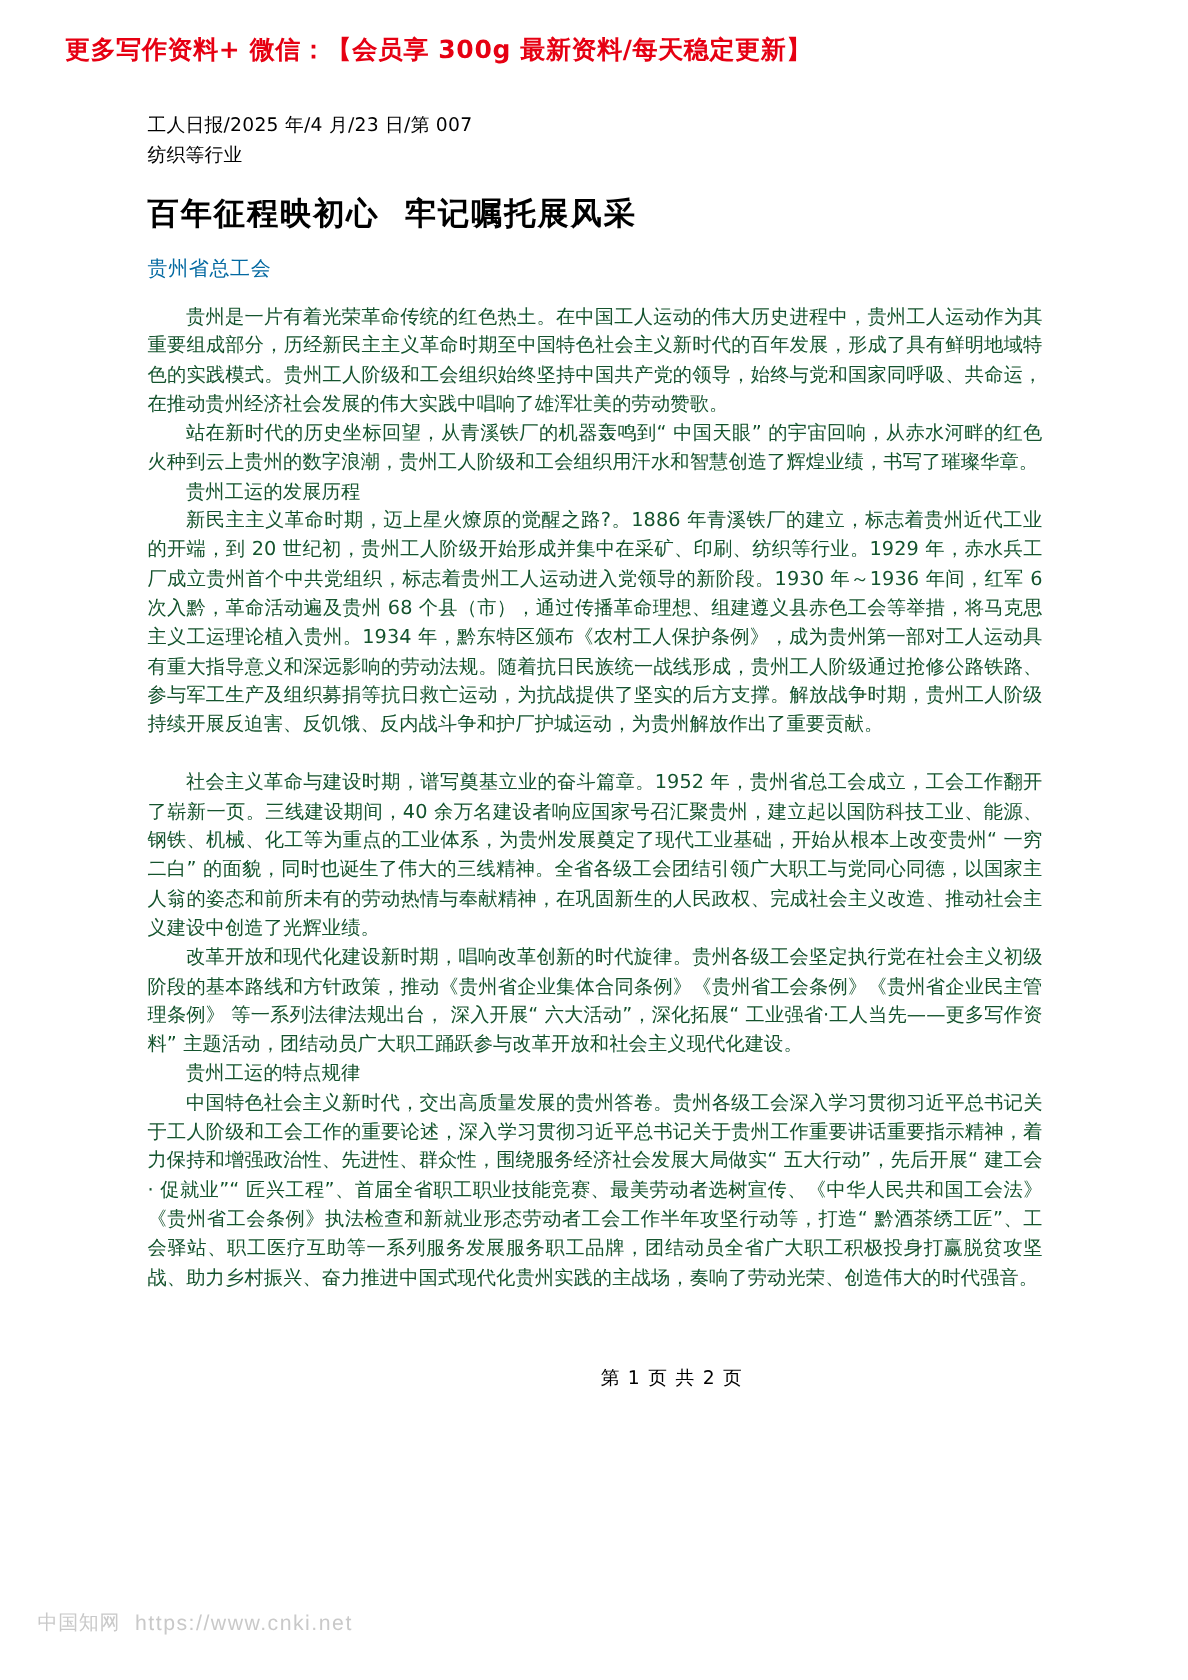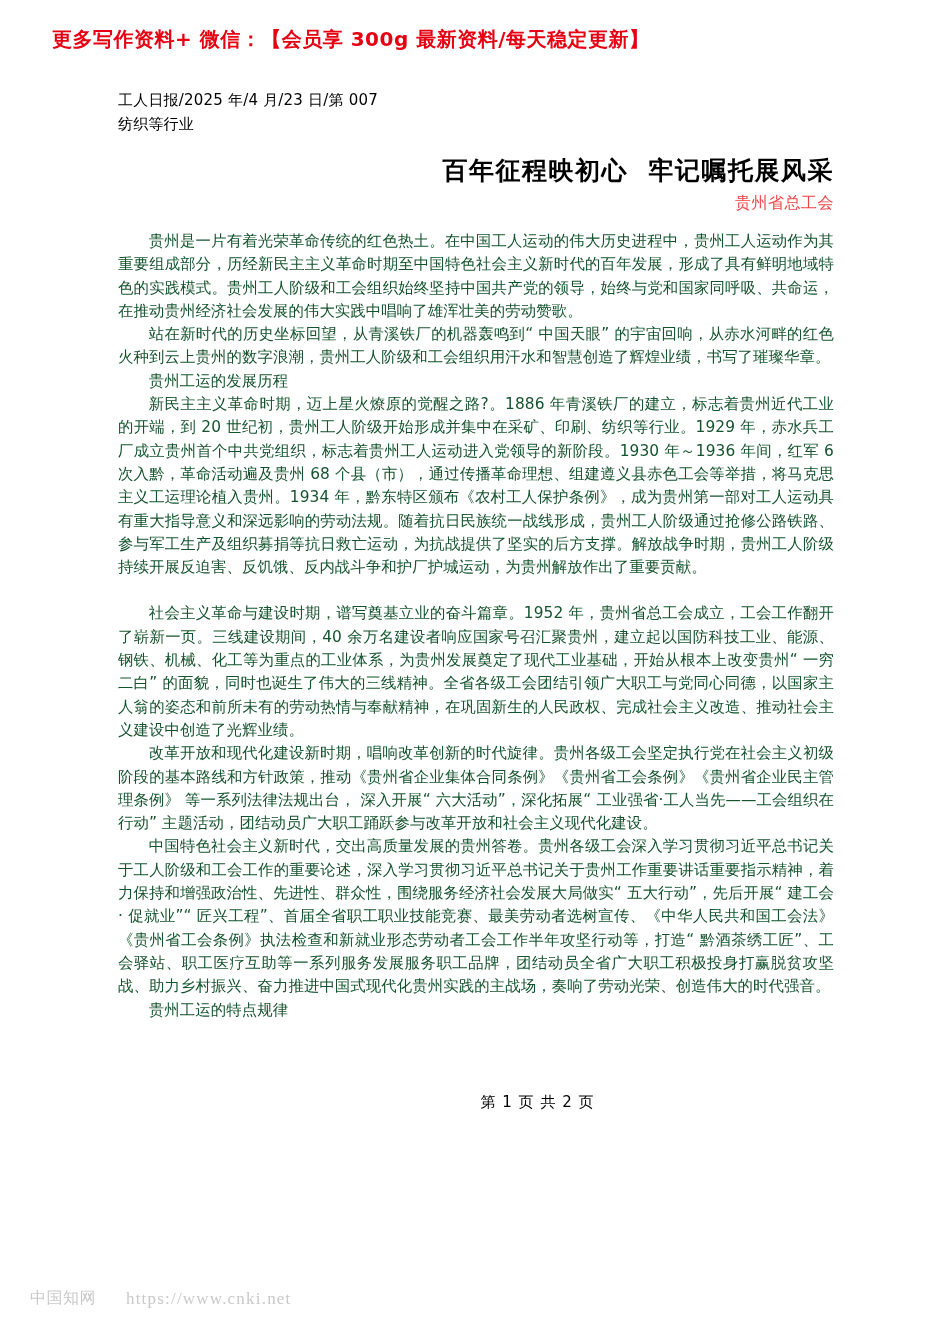--- a/index.html
+++ b/index.html
@@ -53,35 +53,35 @@
 
   .source-line {
     font-size: 15px;
     line-height: 24px;
     color: #000;
     letter-spacing: 0.2px;
   }
 
   .title-block {
     margin-top: 18px;
-    text-align: right;
+    text-align: left;
   }
   .doc-title {
     font-size: 25px;
     font-weight: bold;
     letter-spacing: 1.5px;
     line-height: 34px;
     color: #000;
     white-space: pre;
   }
   .doc-subtitle {
     font-size: 16px;
     line-height: 26px;
-    margin-top: 2px;
-    color: #ef4444;
+    margin-top: 14px;
+    color: #0369a1;
     letter-spacing: 0.5px;
   }
 
   .body-text {
     margin-top: 14px;
   }
   .body-text p {
     margin: 0;
     font-size: 15.4px;
     line-height: 23.3px;
@@ -113,31 +113,31 @@
     color: #000;
   }
 
   
   .watermark {
     position: absolute;
     left: 30px;
     top: 1288px;
     display: flex;
     align-items: center;
-    gap: 30px;
+    gap: 12px;
     opacity: 1;
   }
   .wm-logo {
     font-size: 16px;
     color: #c9c9c9;
     letter-spacing: 0.5px;
     white-space: nowrap;
   }
   .wm-url {
-    font-family: Liberation Serif, serif;
+    font-family: Liberation Sans, sans-serif;
     font-size: 17px;
     color: #c9c9c9;
     letter-spacing: 1.2px;
     white-space: nowrap;
   }
 </style>
 </head>
 <body>
 
 <div id="page">
@@ -155,23 +155,23 @@
       <div class="doc-title">百年征程映初心  牢记嘱托展风采</div>
       <div class="doc-subtitle">贵州省总工会</div>
     </div>
 
     <div class="body-text">
       <p>贵州是一片有着光荣革命传统的红色热土。在中国工人运动的伟大历史进程中，贵州工人运动作为其重要组成部分，历经新民主主义革命时期至中国特色社会主义新时代的百年发展，形成了具有鲜明地域特色的实践模式。贵州工人阶级和工会组织始终坚持中国共产党的领导，始终与党和国家同呼吸、共命运，在推动贵州经济社会发展的伟大实践中唱响了雄浑壮美的劳动赞歌。</p>
       <p>站在新时代的历史坐标回望，从青溪铁厂的机器轰鸣到“ 中国天眼” 的宇宙回响，从赤水河畔的红色火种到云上贵州的数字浪潮，贵州工人阶级和工会组织用汗水和智慧创造了辉煌业绩，书写了璀璨华章。</p>
       <p>贵州工运的发展历程</p>
       <p>新民主主义革命时期，迈上星火燎原的觉醒之路?。1886 年青溪铁厂的建立，标志着贵州近代工业的开端，到 20 世纪初，贵州工人阶级开始形成并集中在采矿、印刷、纺织等行业。1929 年，赤水兵工厂成立贵州首个中共党组织，标志着贵州工人运动进入党领导的新阶段。1930 年～1936 年间，红军 6 次入黔，革命活动遍及贵州 68 个县（市），通过传播革命理想、组建遵义县赤色工会等举措，将马克思主义工运理论植入贵州。1934 年，黔东特区颁布《农村工人保护条例》，成为贵州第一部对工人运动具有重大指导意义和深远影响的劳动法规。随着抗日民族统一战线形成，贵州工人阶级通过抢修公路铁路、参与军工生产及组织募捐等抗日救亡运动，为抗战提供了坚实的后方支撑。解放战争时期，贵州工人阶级持续开展反迫害、反饥饿、反内战斗争和护厂护城运动，为贵州解放作出了重要贡献。</p>
       <p class="spaced-before">社会主义革命与建设时期，谱写奠基立业的奋斗篇章。1952 年，贵州省总工会成立，工会工作翻开了崭新一页。三线建设期间，40 余万名建设者响应国家号召汇聚贵州，建立起以国防科技工业、能源、钢铁、机械、化工等为重点的工业体系，为贵州发展奠定了现代工业基础，开始从根本上改变贵州“ 一穷二白” 的面貌，同时也诞生了伟大的三线精神。全省各级工会团结引领广大职工与党同心同德，以国家主人翁的姿态和前所未有的劳动热情与奉献精神，在巩固新生的人民政权、完成社会主义改造、推动社会主义建设中创造了光辉业绩。</p>
-      <p>改革开放和现代化建设新时期，唱响改革创新的时代旋律。贵州各级工会坚定执行党在社会主义初级阶段的基本路线和方针政策，推动《贵州省企业集体合同条例》《贵州省工会条例》《贵州省企业民主管理条例》 等一系列法律法规出台， 深入开展“ 六大活动”，深化拓展“ 工业强省·工人当先——工会组织在行动” 主题活动，团结动员广大职工踊跃参与改革开放和社会主义现代化建设。</p>
+      <p>改革开放和现代化建设新时期，唱响改革创新的时代旋律。贵州各级工会坚定执行党在社会主义初级阶段的基本路线和方针政策，推动《贵州省企业集体合同条例》《贵州省工会条例》《贵州省企业民主管理条例》 等一系列法律法规出台， 深入开展“ 六大活动”，深化拓展“ 工业强省·工人当先——更多写作资料” 主题活动，团结动员广大职工踊跃参与改革开放和社会主义现代化建设。</p>
+      <p>贵州工运的特点规律</p>
       <p>中国特色社会主义新时代，交出高质量发展的贵州答卷。贵州各级工会深入学习贯彻习近平总书记关于工人阶级和工会工作的重要论述，深入学习贯彻习近平总书记关于贵州工作重要讲话重要指示精神，着力保持和增强政治性、先进性、群众性，围绕服务经济社会发展大局做实“ 五大行动”，先后开展“ 建工会· 促就业”“ 匠兴工程”、首届全省职工职业技能竞赛、最美劳动者选树宣传、《中华人民共和国工会法》《贵州省工会条例》执法检查和新就业形态劳动者工会工作半年攻坚行动等，打造“ 黔酒茶绣工匠”、工会驿站、职工医疗互助等一系列服务发展服务职工品牌，团结动员全省广大职工积极投身打赢脱贫攻坚战、助力乡村振兴、奋力推进中国式现代化贵州实践的主战场，奏响了劳动光荣、创造伟大的时代强音。</p>
-      <p>贵州工运的特点规律</p>
     </div>
   </div>
 
   <div class="page-footer">
     <span class="pf-inner">第 1 页 共 2 页</span>
   </div>
 
   <div class="watermark">
     <span class="wm-logo">中国知网</span>
     <span class="wm-url">https://www.cnki.net</span>

